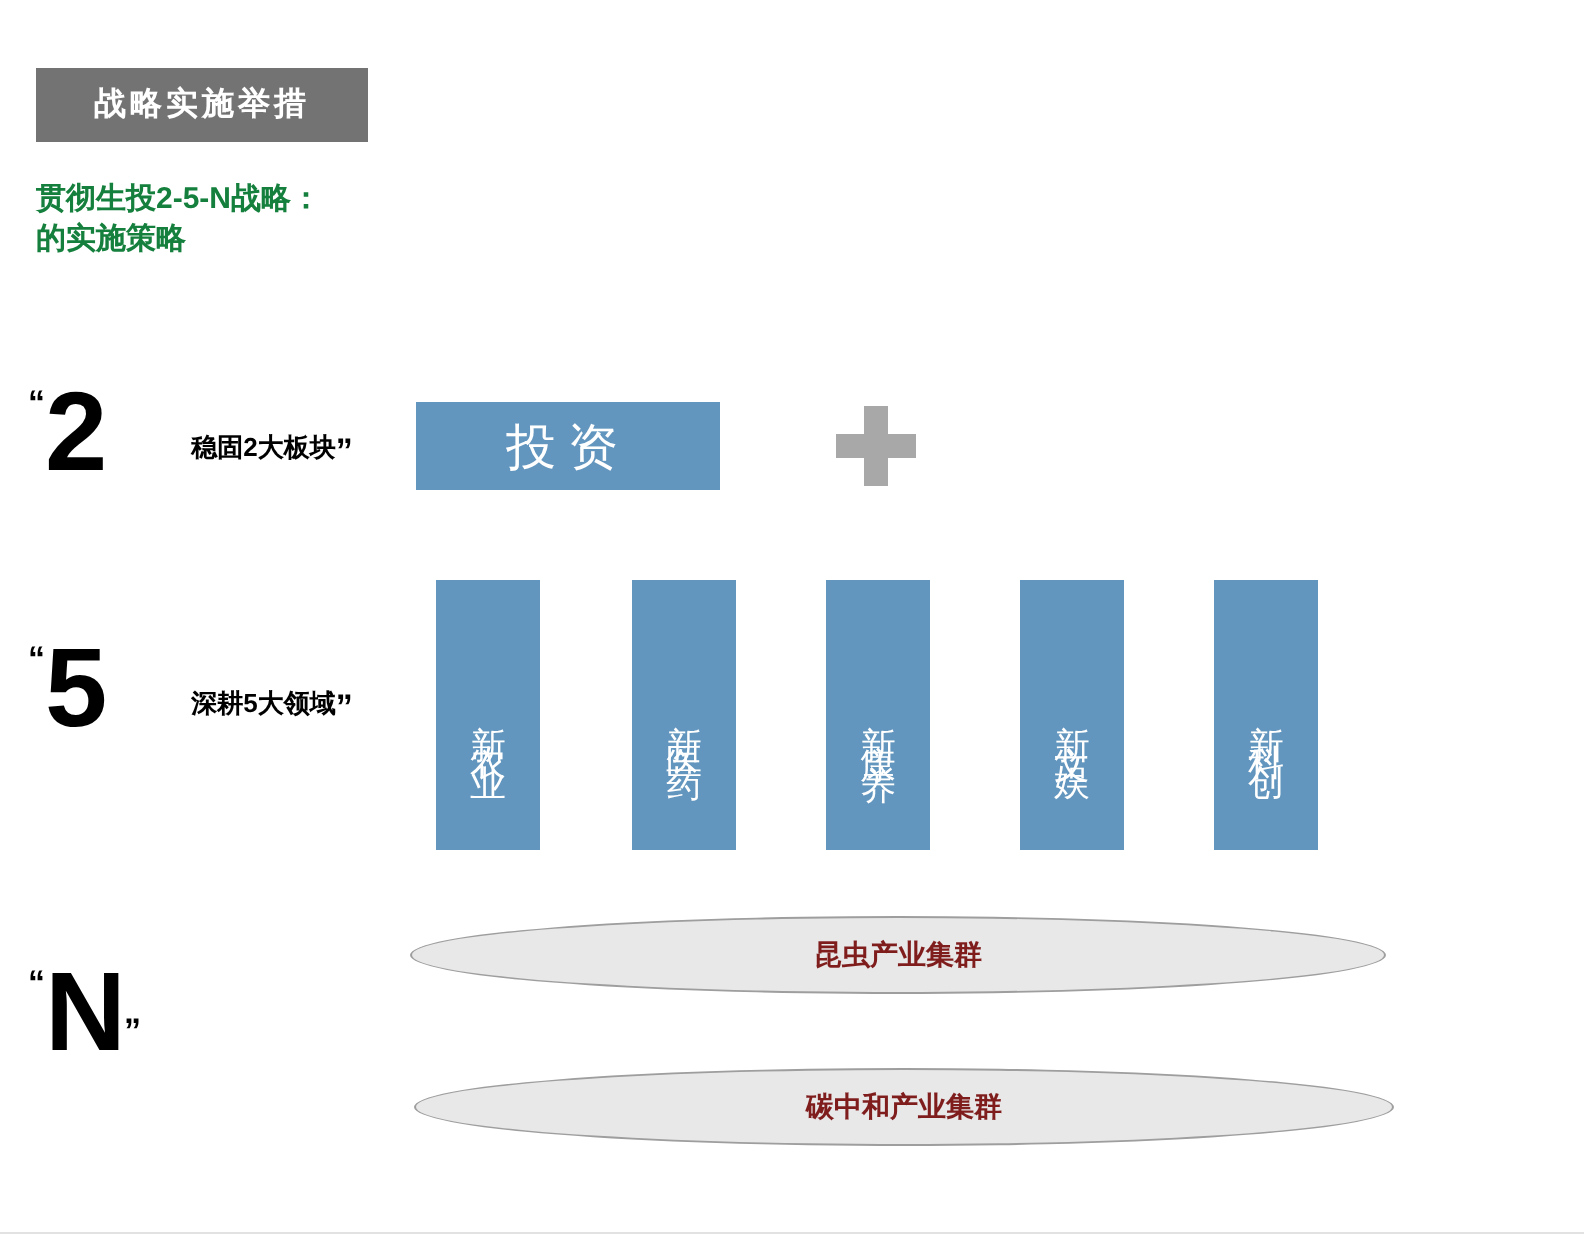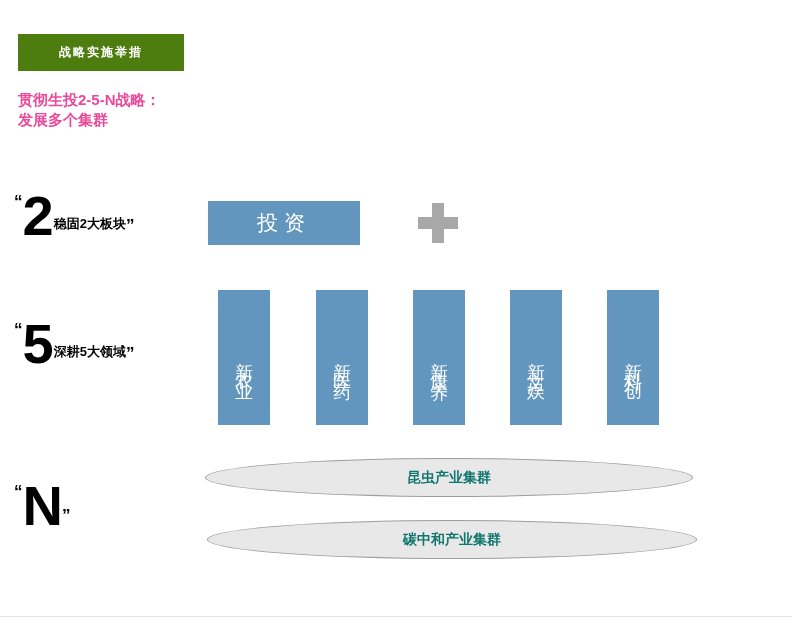--- a/index.html
+++ b/index.html
@@ -7,60 +7,60 @@
     position:relative;
     width:792px;height:629px;
     background:#ffffff;
     font-family:"Liberation Sans","DejaVu Sans",sans-serif;
     overflow:hidden;
   }
   
   .badge{
     position:absolute;left:18px;top:34px;
     width:166px;height:37px;
-    background:#4d7c0f;
+    background:#737373;
     color:#ffffff;
-    font-size:12px;font-weight:bold;
+    font-size:16px;font-weight:bold;
     display:flex;align-items:center;justify-content:center;
     letter-spacing:2px;
   }
   
   .intro{
     position:absolute;left:18px;top:90px;width:750px;
-    color:#ec4899;font-size:15px;font-weight:bold;line-height:19px;
+    color:#15803d;font-size:15px;font-weight:bold;line-height:19px;
   }
   .intro .heading{margin-bottom:1px;}
   
   .rowlabel{
     position:absolute;left:14px;
     display:flex;align-items:flex-end;
     color:#000;
   }
   .rowlabel .q-open{
     font-size:17px;font-weight:bold;align-self:flex-start;margin-top:2px;
   }
   .rowlabel .bignum{
     font-size:56px;font-weight:bold;line-height:0.92;letter-spacing:-1px;
   }
   .rowlabel .caption{
-    font-size:13px;font-weight:bold;padding-bottom:9px;padding-left:1px;
+    font-size:13px;font-weight:bold;padding-bottom:9px;padding-left:1px;margin-left:42px;
   }
   .rowlabel .q-close{
     font-size:17px;font-weight:bold;padding-bottom:6px;
   }
   
   .bluebox{
     position:absolute;
     background:#6396be;
     color:#ffffff;
     display:flex;align-items:center;justify-content:center;
   }
   .box-h{
     top:201px;width:152px;height:44px;
-    font-size:21px;letter-spacing:6px;
+    font-size:25px;letter-spacing:6px;
   }
   
   .plus{
     position:absolute;left:418px;top:203px;width:40px;height:40px;
   }
   .plus::before{
     content:"";position:absolute;left:0;top:14px;width:40px;height:12px;
     background:#a8a8a8;
   }
   .plus::after{
@@ -76,39 +76,39 @@
     font-size:18px;letter-spacing:10px;margin-bottom:-10px;
     color:#ffffff;
   }
   
   .ellipse{
     position:absolute;
     background:#e9e8e8;
     border:1px solid #9e9e9e;
     border-radius:50%;
     display:flex;align-items:center;justify-content:center;
-    color:#0f766e;font-size:14px;font-weight:bold;
+    color:#7f1d1d;font-size:14px;font-weight:bold;
     box-sizing:border-box;
   }
   .bottom-divider{
     position:absolute;left:0;top:616px;width:792px;height:1px;background:#e2e2e2;
   }
 </style>
 </head>
 <body>
 
 <div class="slide">
 
   <div class="badge">
     <span>战略实施举措</span>
   </div>
 
   <div class="intro">
     <div class="heading">贯彻生投2-5-N战略：</div>
-    <div>发展多个集群</div>
+    <div>的实施策略</div>
   </div>
 
   <div class="rowlabel" style="top:190px;">
     <span class="q-open">“</span>
     <span class="bignum">2</span>
     <span class="caption">稳固2大板块</span>
     <span class="q-close">”</span>
   </div>
 
   <div class="bluebox box-h" style="left:208px;">
@@ -143,19 +143,19 @@
 
   <div class="rowlabel" style="top:480px;">
     <span class="q-open">“</span>
     <span class="bignum">N</span>
     <span class="q-close">”</span>
   </div>
 
   <div class="ellipse" style="left:205px;top:458px;width:488px;height:39px;">
     <span>昆虫产业集群</span>
   </div>
-  <div class="ellipse" style="left:207px;top:520px;width:490px;height:39px;">
+  <div class="ellipse" style="left:207px;top:534px;width:490px;height:39px;">
     <span>碳中和产业集群</span>
   </div>
 
   <div class="bottom-divider"></div>
 
 </div>
 
 </body></html>

